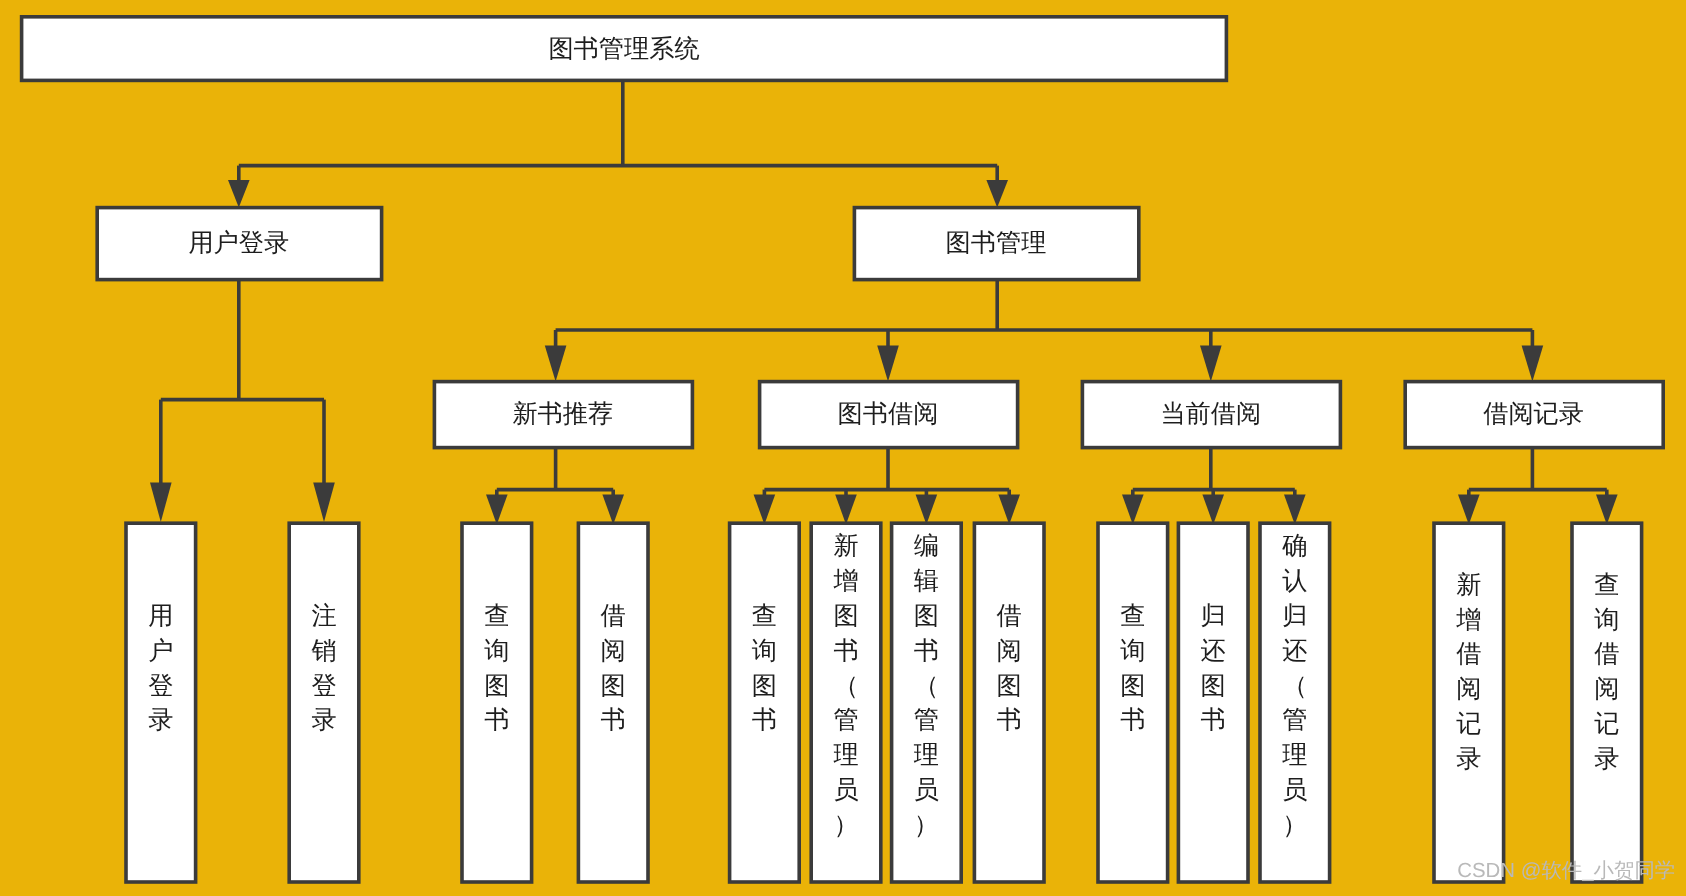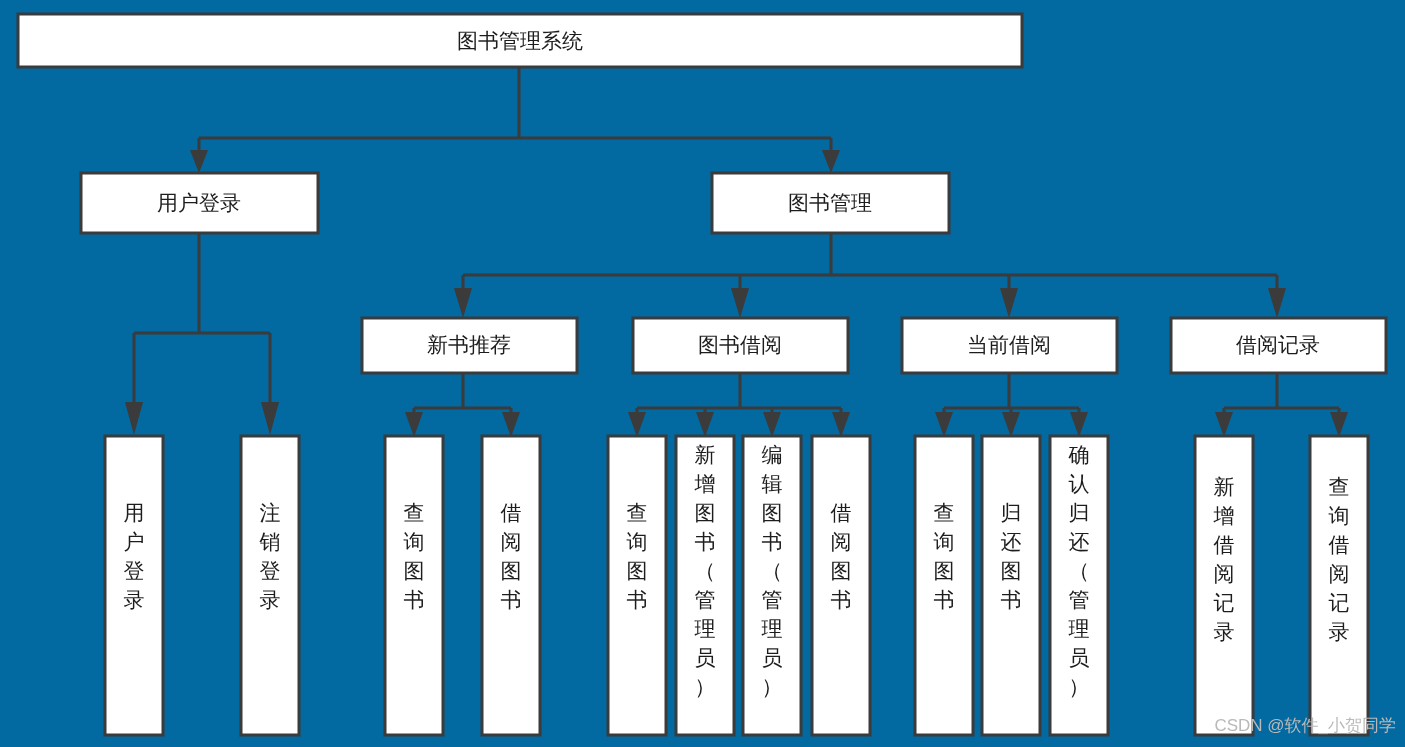--- a/index.html
+++ b/index.html
@@ -10,21 +10,21 @@
   body {
     width: 1405px;
     height: 747px;
     font-family: "Liberation Sans", "DejaVu Sans", sans-serif;
     overflow: hidden;
   }
   #diagram-root {
     position: relative;
     width: 1405px;
     height: 747px;
-    background: #0369a1;
+    background: #eab308;
   }
   svg.diagram-canvas {
     position: absolute;
     top: 0;
     left: 0;
     width: 1405px;
     height: 747px;
   }
   .node-rect {
     fill: #ffffff;

